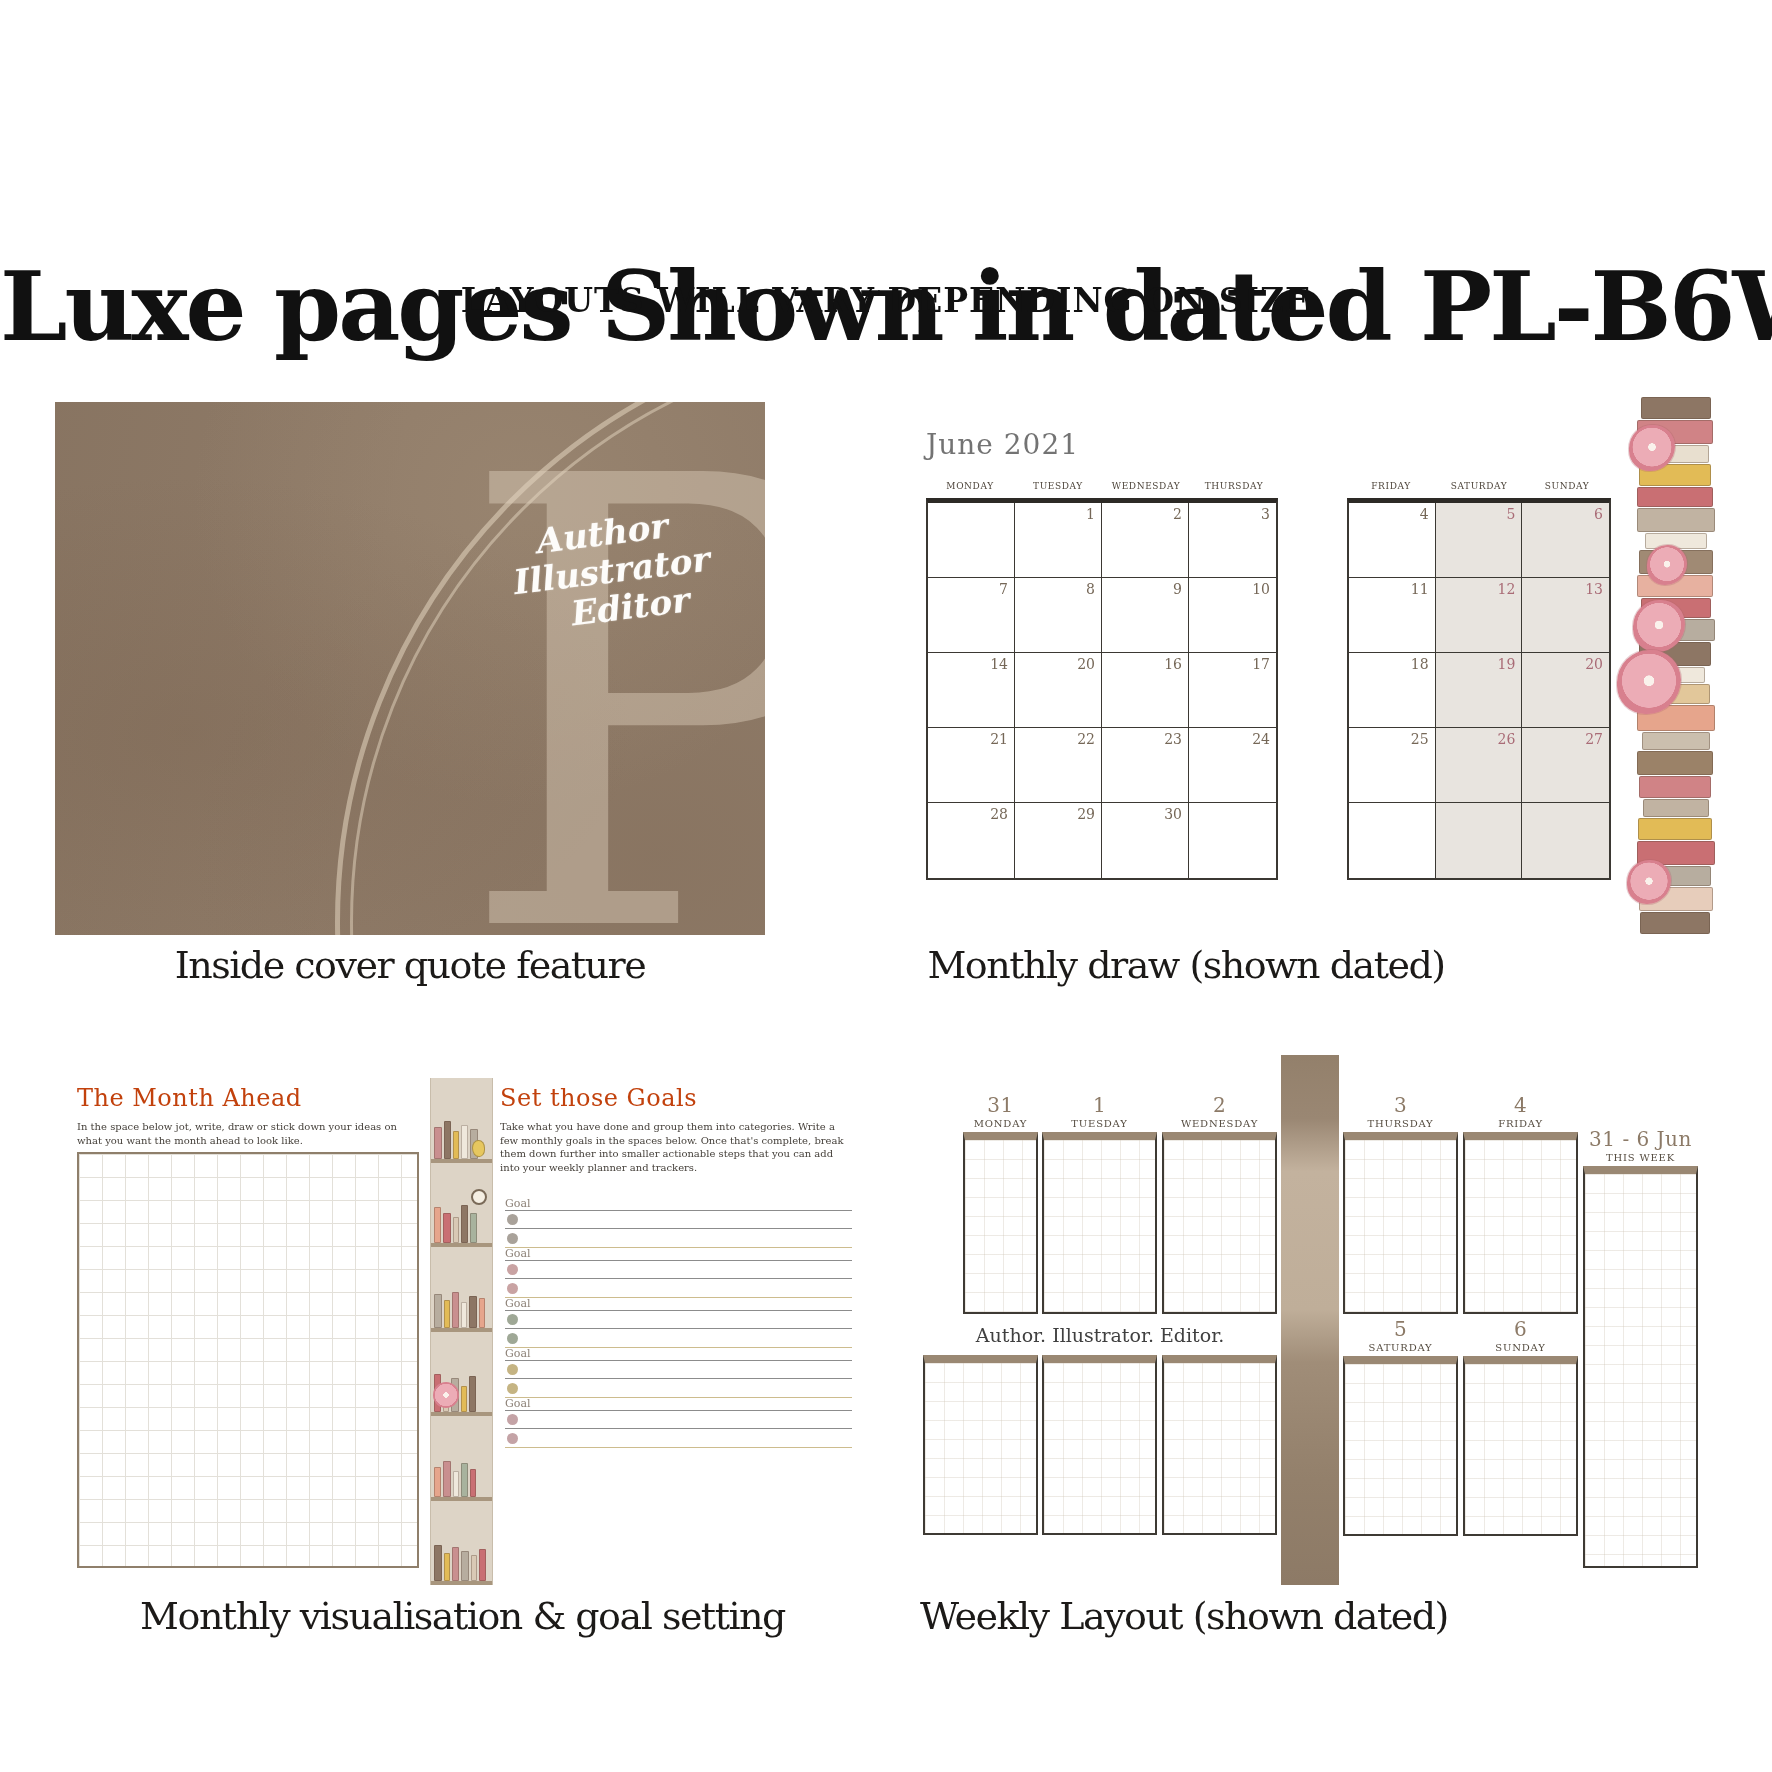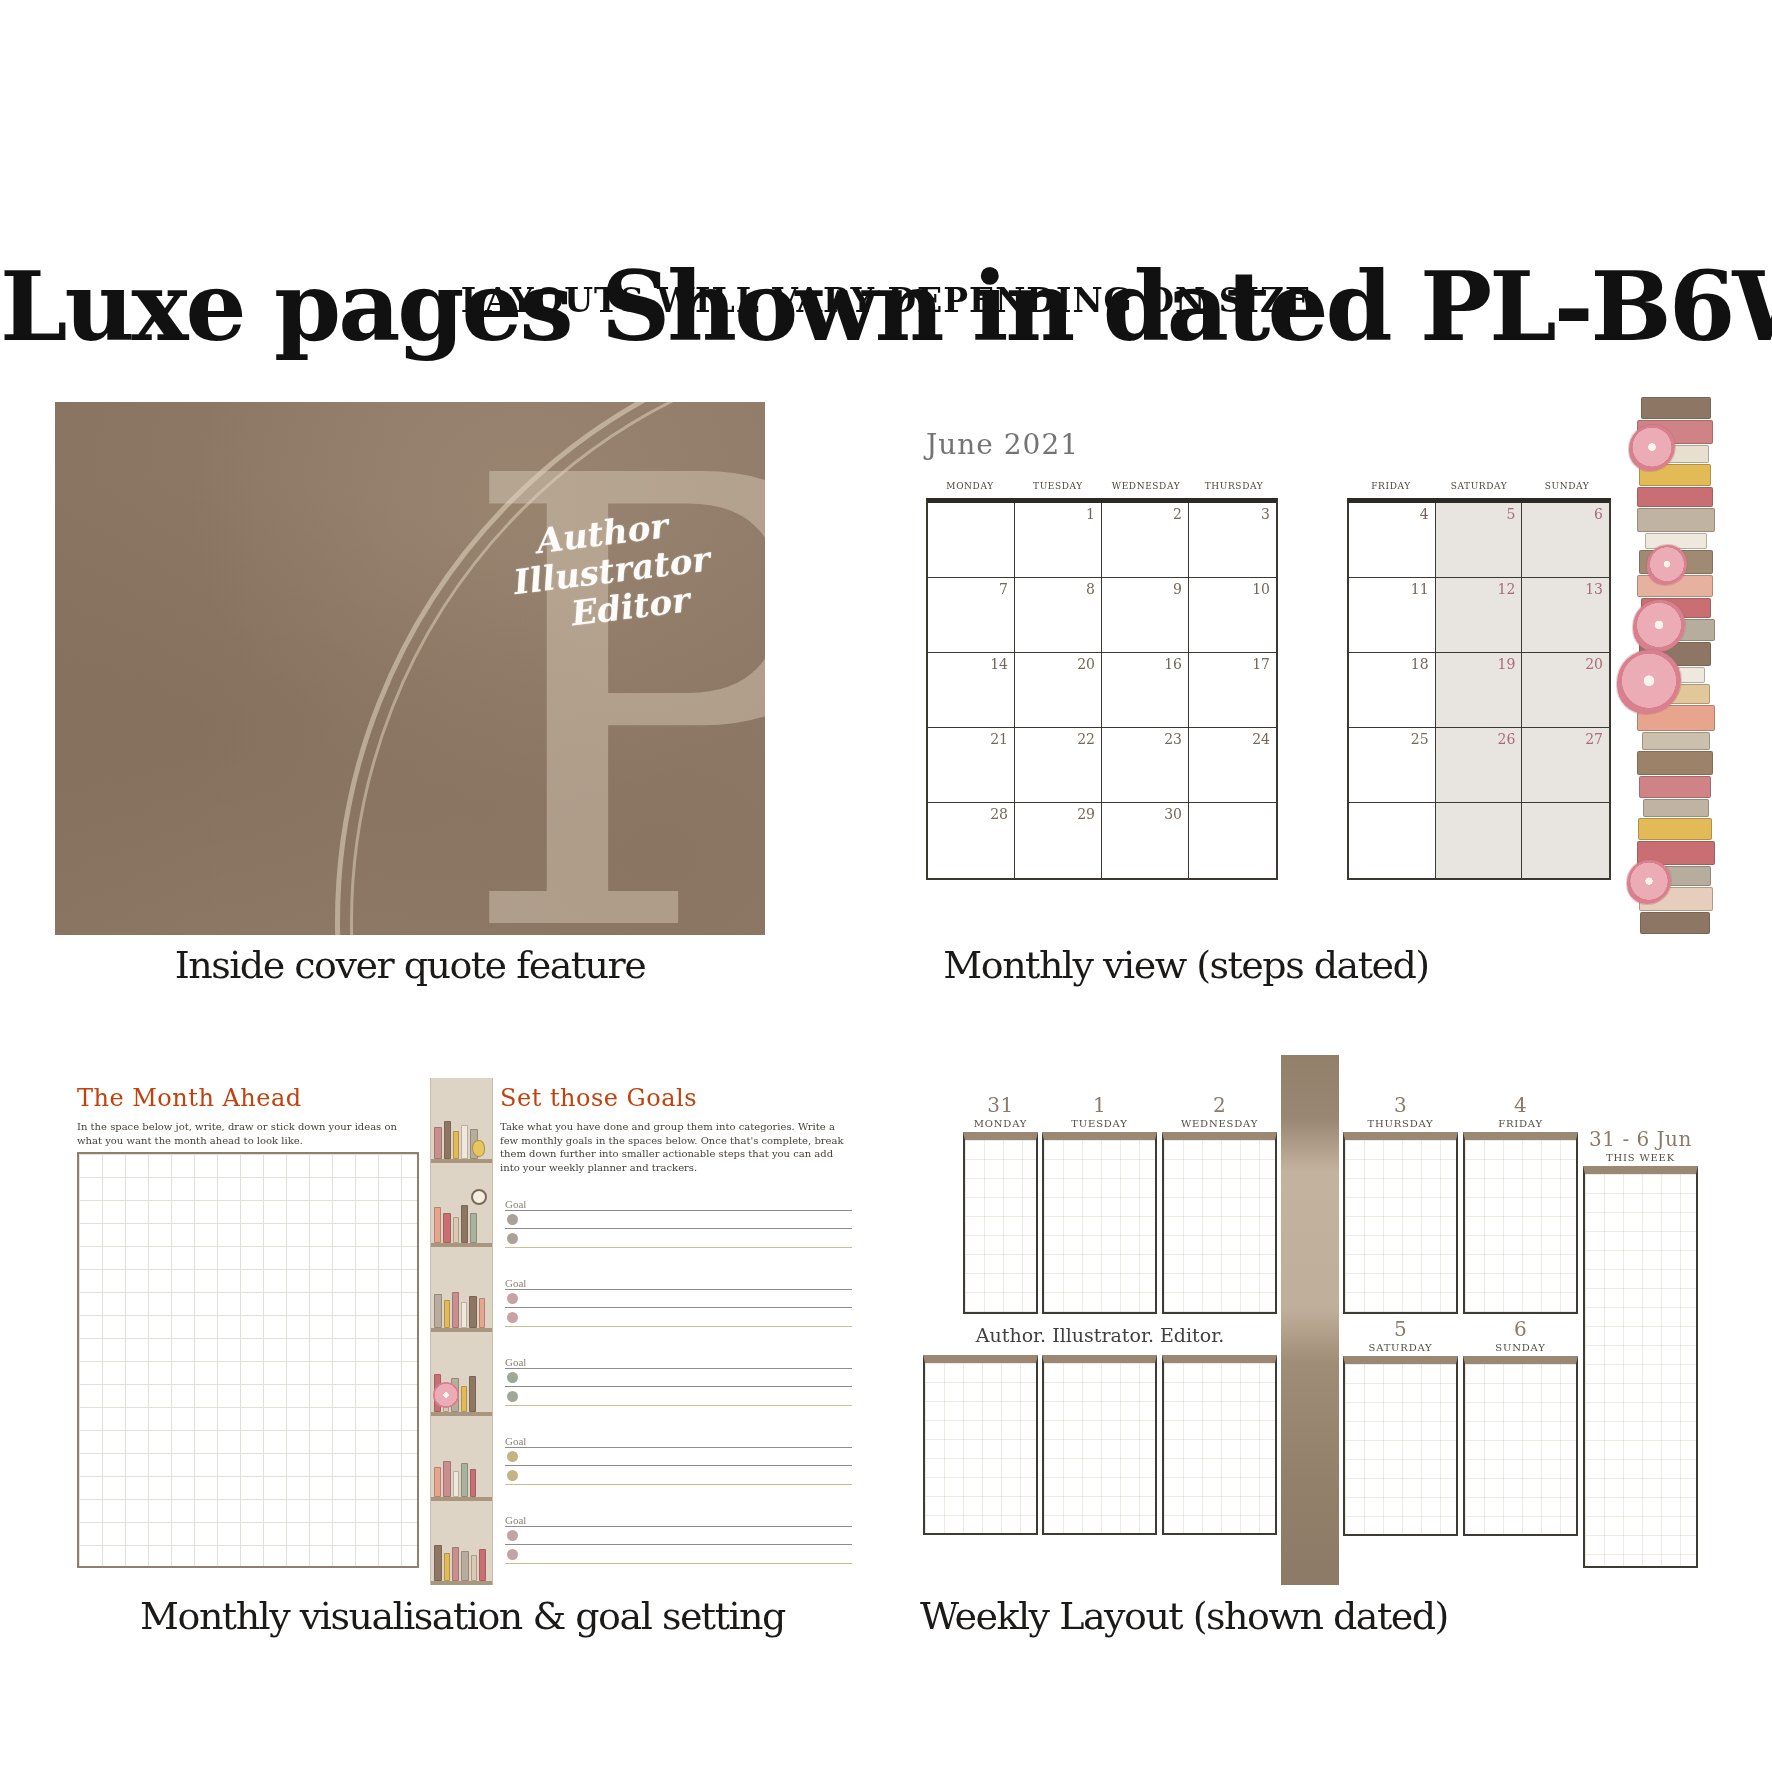--- a/index.html
+++ b/index.html
@@ -59,21 +59,21 @@
   .p-sub{position:absolute;text-align:left;font-size:10px;line-height:1.35;color:#46413b;}
   .p1-title{left:77px;width:342px;top:1084px;}
   .p1-sub{left:77px;width:342px;top:1120px;}
   .p1-grid{position:absolute;left:77px;top:1152px;width:342px;height:416px;border:2px solid #8f7f6b;
     background:
       repeating-linear-gradient(to right, #e3e0d9 0 1px, transparent 1px 23px),
       repeating-linear-gradient(to bottom, #e3e0d9 0 1px, transparent 1px 23px),#fff;}
   .p2-title{left:500px;width:352px;top:1084px;}
   .p2-sub{left:500px;width:352px;top:1120px;}
   .goals{position:absolute;left:505px;top:1198px;width:347px;}
-  .goal-section{margin-bottom:29px;font-family:Liberation Serif, serif;}
+  .goal-section{}
   .goal-label{height:13px;font-size:11px;color:#8c8076;border-bottom:1.4px solid #8c8c8c;line-height:12px;}
   .goal-row{height:18px;border-bottom:1.4px solid #8c8c8c;display:flex;align-items:flex-end;}
   .goal-row.tan{height:19px;border-bottom-color:#cdbc8e;}
   .goal-bullet{width:11px;height:11px;border-radius:50%;margin:0 0 3px 2px;}
 
   
   .shelf-strip{position:absolute;left:430px;top:1078px;width:63px;height:507px;background:#ddd4c6;border-left:1px solid #c8bdab;border-right:1px solid #c8bdab;overflow:hidden;}
   .shelf{position:relative;height:84.5px;}
   .shelf-board{position:absolute;left:0;bottom:0;width:100%;height:4px;background:#a8967e;}
   .shelf-books{position:absolute;left:3px;bottom:4px;display:flex;align-items:flex-end;gap:2px;}
@@ -197,21 +197,21 @@
     <div class="bs-book" data-name="book-spine" style="background: rgb(201, 111, 115); height: 24px; width: 78px; margin-left: 0px;"></div>
     <div class="bs-book" data-name="book-spine" style="background: rgb(183, 173, 159); height: 20px; width: 70px; margin-left: 4px;"></div>
     <div class="bs-book" data-name="book-spine" style="background: rgb(231, 205, 187); height: 24px; width: 74px; margin-left: 2px;"></div>
     <div class="bs-book" data-name="book-spine" style="background: rgb(141, 118, 100); height: 22px; width: 70px; margin-left: 3px;"></div>
     <div class="flower" data-name="flower-icon" style="top: 28px; width: 46px; height: 46px; left: -8px;"></div>
     <div class="flower" data-name="flower-icon" style="top: 148px; width: 40px; height: 40px; left: 10px;"></div>
     <div class="flower" data-name="flower-icon" style="top: 203px; width: 52px; height: 52px; left: -4px;"></div>
     <div class="flower" data-name="flower-icon" style="top: 253px; width: 64px; height: 64px; left: -20px;"></div>
     <div class="flower" data-name="flower-icon" style="top: 463px; width: 44px; height: 44px; left: -10px;"></div>
   </div>
-<div class="caption cap2" data-name="caption-monthly-view">Monthly view (steps dated)</div>
+<div class="caption cap2" data-name="caption-monthly-view">Monthly draw (shown dated)</div>
 
 <div class="p-title p1-title" data-name="month-ahead-title">The Month Ahead</div>
 <div class="p-sub p1-sub" data-name="month-ahead-subtitle">In the space below jot, write, draw or stick down your ideas on what you want the month ahead to look like.</div>
 <div class="p1-grid" data-name="month-ahead-grid"></div>
 
 <div class="shelf-strip" id="shelf-strip" data-name="bookshelf-strip-decoration">
     <div class="shelf" data-name="shelf">
       <div class="shelf-books" data-name="shelf-books">
         <div class="sh-book" data-name="book-spine" style="background: rgb(201, 143, 143); height: 32px; width: 8px;"></div>
         <div class="sh-book" data-name="book-spine" style="background: rgb(141, 118, 100); height: 38px; width: 7px;"></div>

